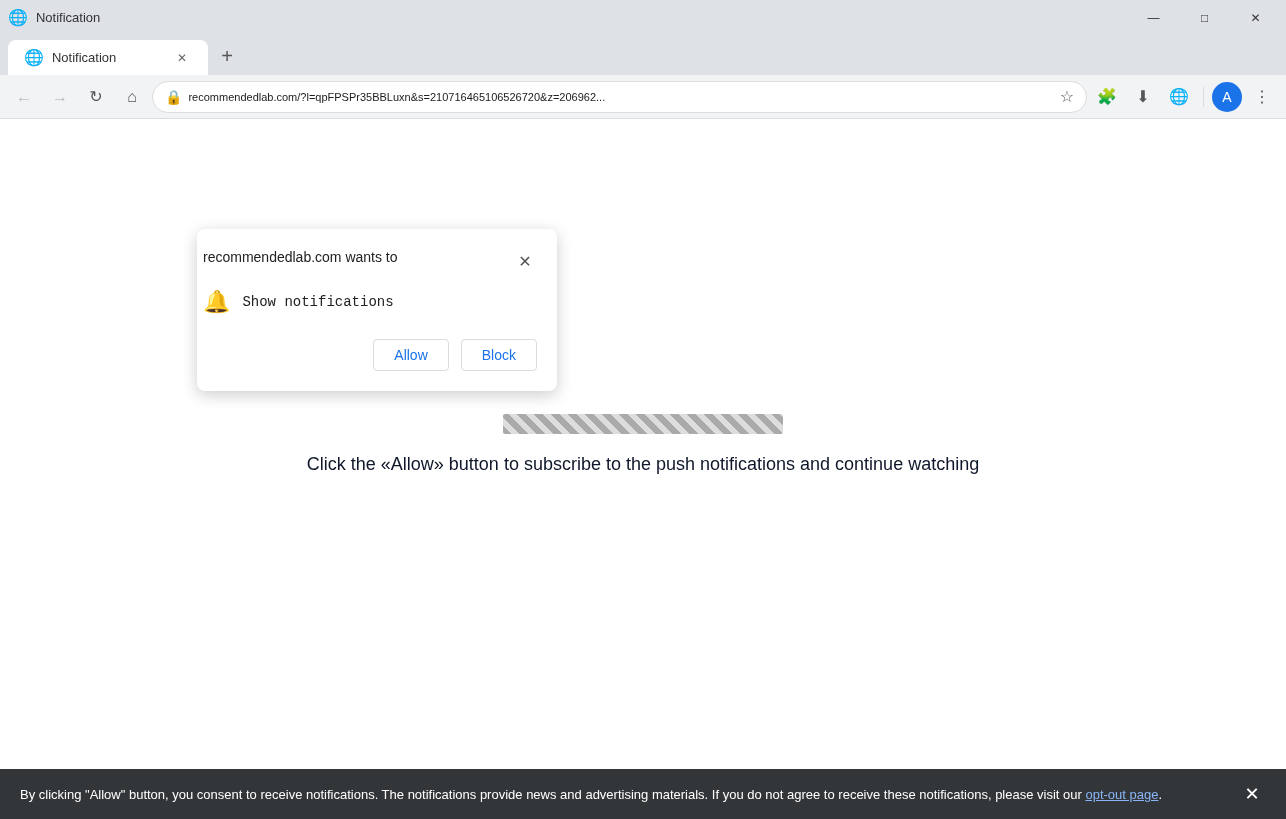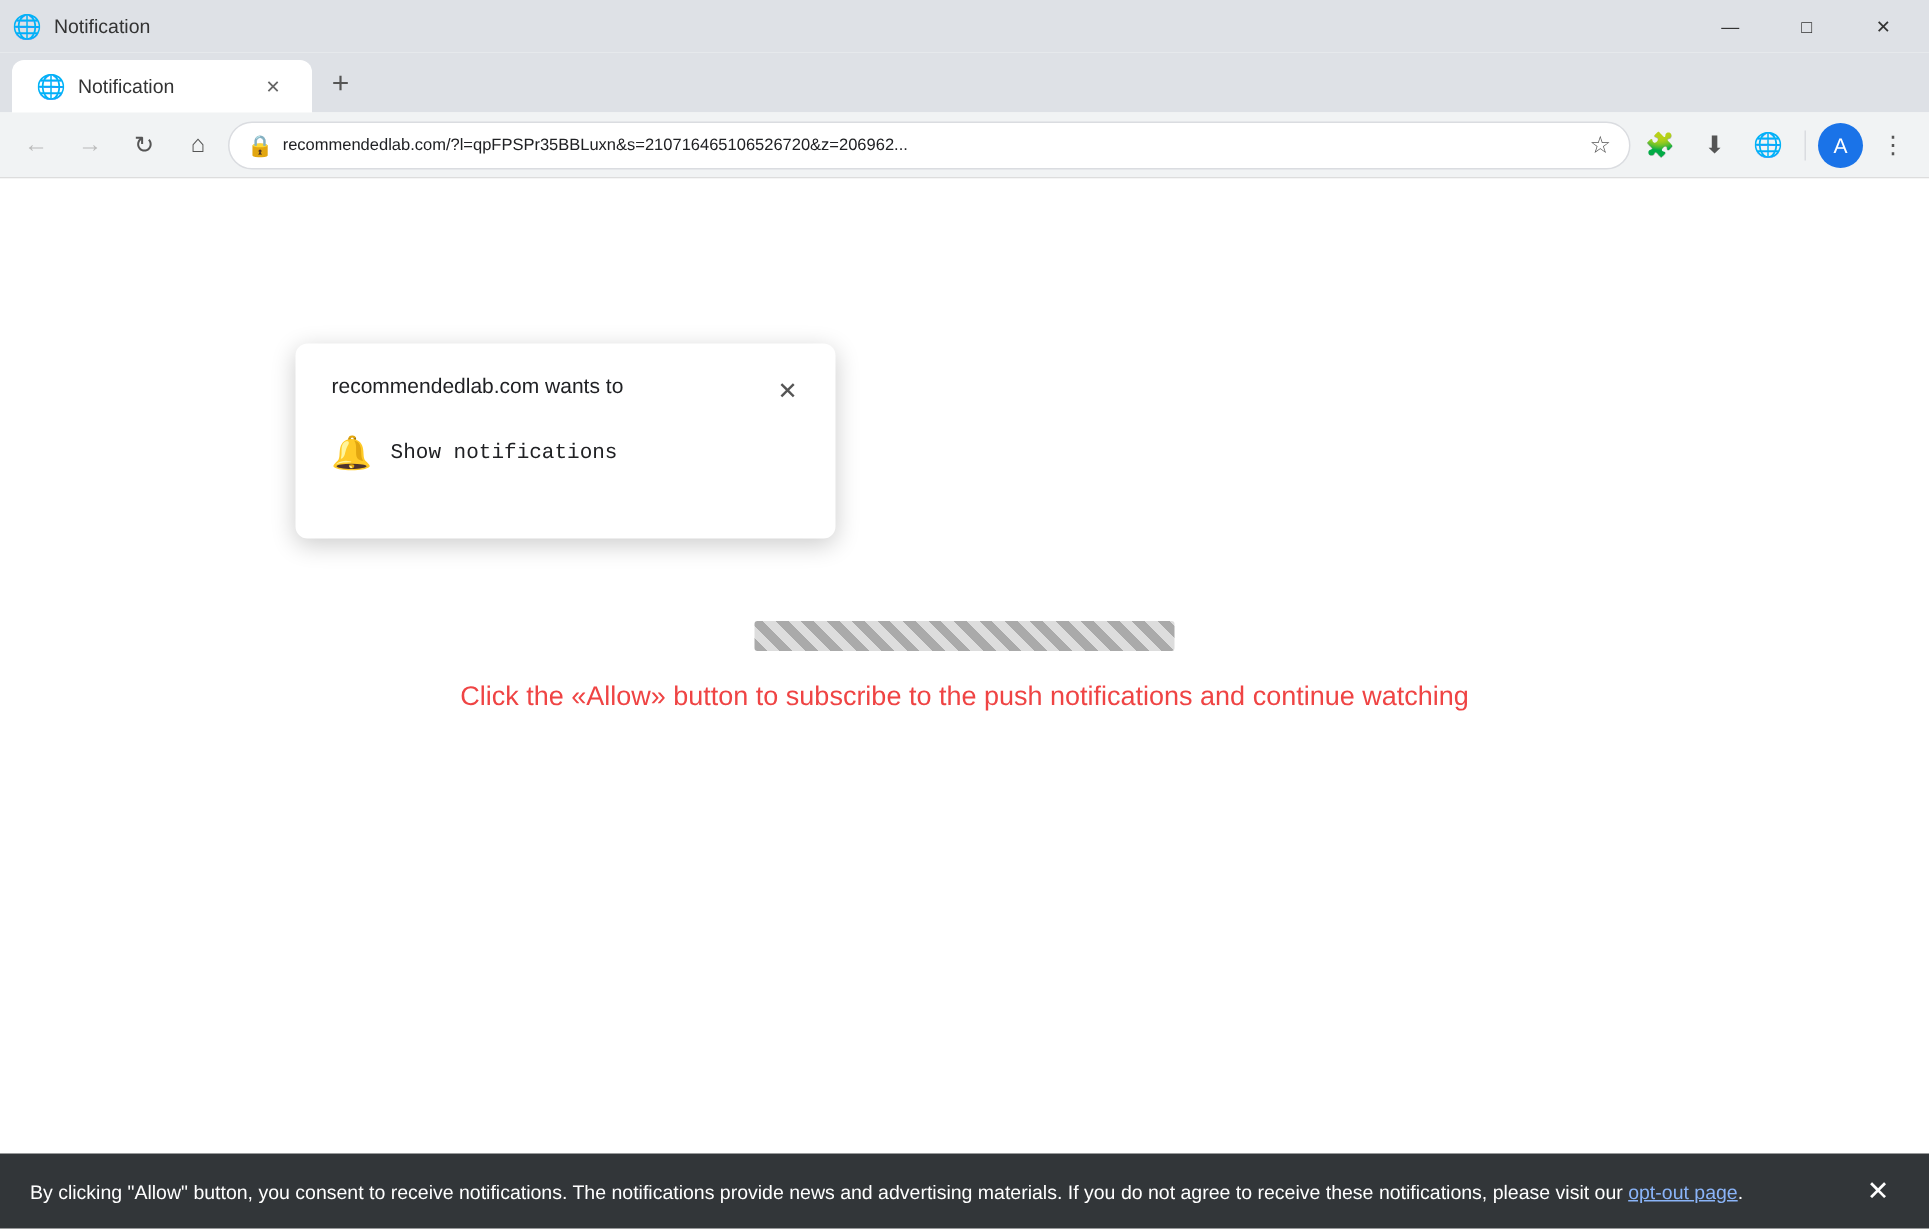--- a/index.html
+++ b/index.html
@@ -159,35 +159,35 @@
         #aaa,
         #aaa 6px,
         #ddd 6px,
         #ddd 12px
       );
       border-radius: 2px;
     }
 
     .page-instruction {
       font-size: 18px;
-      color: #ef4444;
+      color: #0f172a;
       text-align: center;
       max-width: 900px;
     }
 
     
     .notification-popup {
       position: absolute;
       top: 110px;
       left: 197px;
       width: 360px;
       background: #fff;
       border-radius: 8px;
       box-shadow: 0 4px 16px rgba(0,0,0,0.2);
-      padding: 20px 20px 20px 24px;
+      padding: 20px 20px 20px 6px;
     }
     .popup-header {
       display: flex;
       justify-content: space-between;
       align-items: flex-start;
       margin-bottom: 16px;
     }
     .popup-title {
       font-size: 14px;
       color: #202124;
@@ -308,20 +308,24 @@
 
   <div class="notification-popup">
     <div class="popup-header">
       <span class="popup-title">recommendedlab.com wants to</span>
       <div class="popup-close">✕</div>
     </div>
     <div class="popup-permission">
       <span class="bell-icon">🔔</span>
       <span class="permission-text">Show notifications</span>
     </div>
+    <div class="popup-actions">
+      <button class="popup-btn">Allow</button>
+      <button class="popup-btn">Block</button>
+    </div>
   </div>
 
   <div class="loading-bar"></div>
 
   <div class="page-instruction">
     <span>Click the «Allow» button to subscribe to the push notifications and continue watching</span>
   </div>
 
 </div>
 

